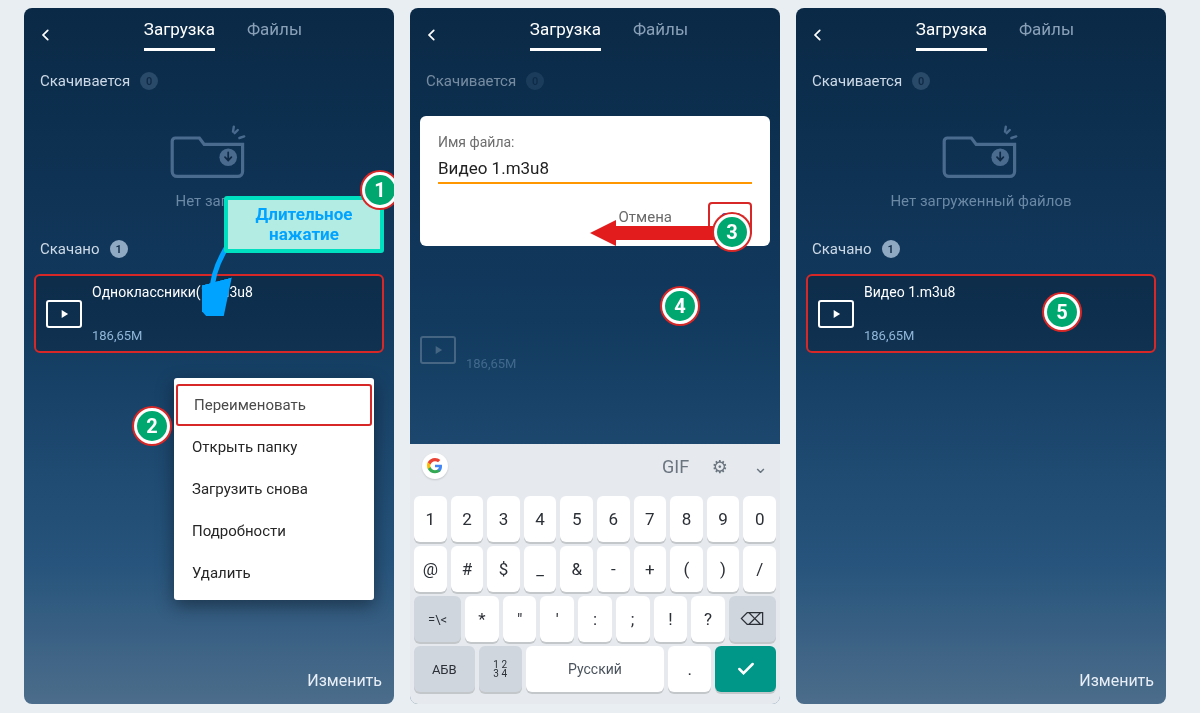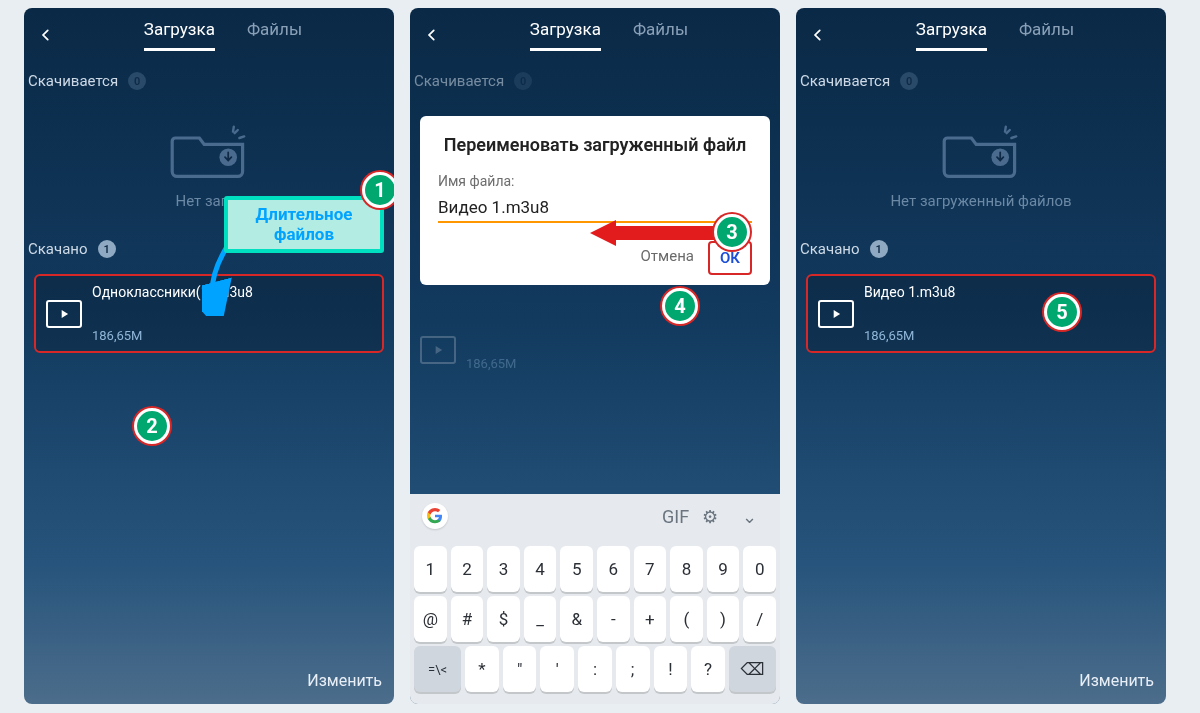--- a/index.html
+++ b/index.html
@@ -31,21 +31,21 @@
     background:linear-gradient(180deg,#0a2946 0%,#123a5f 45%,#27547c 80%,#4c6d8b 100%);
     position:relative;overflow:hidden;color:#fff;flex:0 0 370px;}
   
   .topbar{display:flex;align-items:center;height:54px;padding:0 8px;gap:0;}
   .back-icon{width:28px;height:28px;display:flex;align-items:center;justify-content:center;}
   .back-icon svg{width:14px;height:22px;stroke:#fff;}
   .tabs{flex:1;display:flex;justify-content:center;gap:32px;align-items:center;}
   .tab{font-size:17px;color:var(--tab-grey);padding-bottom:12px;position:relative;}
   .tab.active{color:var(--tab-white);}
   .tab.active::after{content:"";position:absolute;left:0;right:0;bottom:0;height:3px;background:#fff;}
-  .section-row{display:flex;align-items:center;gap:10px;padding:10px 4px;font-size:15px;color:#cdd9e6;}
+  .section-row{display:flex;align-items:center;gap:10px;padding:10px 16px;font-size:15px;color:#cdd9e6;}
   .count-chip{min-width:18px;height:18px;border-radius:9px;background:#2a4a6a;color:#0f2a47;
     display:flex;align-items:center;justify-content:center;font-size:11px;font-weight:600;}
   .count-chip.on{background:#8fa9c2;color:#0d2744;}
   
   .empty{height:130px;display:flex;flex-direction:column;align-items:center;justify-content:center;gap:12px;}
   .folder-icon{width:80px;height:60px;}
   .folder-icon svg{width:100%;height:100%;}
   .empty-text{color:#6b88a5;font-size:15px;}
   
   .file-row{margin:6px 10px;display:flex;align-items:center;gap:10px;padding:8px 10px;border:2px solid transparent;border-radius:6px;}
@@ -69,30 +69,30 @@
   
   .callout{position:absolute;border:4px solid var(--callout-border);background:var(--callout-bg);color:var(--callout-text);
     font-weight:700;font-size:17px;text-align:center;padding:4px 12px;border-radius:3px;line-height:1.2;z-index:20;}
   .callout-arrow{position:absolute;z-index:19;}
   
   .scrim{position:absolute;inset:0;display:flex;flex-direction:column;}
   .dialog{margin:108px 10px 0 10px;background:var(--dialog-bg);color:#222;border-radius:6px;padding:18px 18px 10px 18px;position:relative;z-index:10;}
   .dialog-title{font-size:18px;font-weight:600;text-align:center;margin-bottom:18px;}
   .dialog-label{font-size:14px;color:#6d6d6d;margin-bottom:4px;}
   .dialog-input{font-size:17px;color:#222;border:none;border-bottom:2px solid var(--dialog-underline);padding:4px 0;width:100%;outline:none;background:transparent;}
-  .dialog-actions{display:flex;justify-content:flex-end;gap:4px;margin-top:18px;}
+  .dialog-actions{display:flex;justify-content:flex-end;gap:26px;margin-top:18px;}
   .dlg-btn{font-size:15px;color:#6a6a6a;padding:6px 10px;}
   .dlg-btn.ok{color:#1d4ed8;border:2px solid var(--marker-ring);border-radius:4px;font-weight:600;}
   .behind-row{position:absolute;left:10px;top:320px;display:flex;align-items:center;gap:10px;opacity:.35;}
   
   .big-arrow{position:absolute;z-index:25;}
   
   .suggest{height:44px;background:var(--kbd-bg);display:flex;align-items:center;padding:0 12px;margin-top:auto;}
   .g-icon{width:26px;height:26px;border-radius:50%;background:#fff;display:flex;align-items:center;justify-content:center;margin-right:auto;box-shadow:0 1px 2px rgba(0,0,0,.15);}
-  .sug-icon{width:26px;text-align:left;color:#6b7580;font-size:18px;margin-left:14px;}
+  .sug-icon{width:26px;text-align:right;color:#6b7580;font-size:18px;margin-left:14px;}
   .kbd{background:var(--kbd-bg);padding:4px 4px 8px 4px;}
   .krow{display:flex;gap:4px;margin:4px 0;justify-content:center;}
   .key{flex:1;min-width:0;height:46px;background:var(--kbd-key);border-radius:6px;display:flex;align-items:center;justify-content:center;font-size:17px;color:#2b2f36;box-shadow:0 2px 0 rgba(0,0,0,.15);}
   .key.dark{background:var(--kbd-dark);}
   .key.wide{flex:1.4;}
   .key.space{flex:3.2;font-size:14px;color:#4b545e;}
   .key.go{background:var(--checkmark);color:#fff;}
   .key.small{font-size:13px;}
 </style>
 </head>
@@ -122,21 +122,21 @@
           <path d="M8 20h30l6 8h48v34a6 6 0 0 1-6 6H10a6 6 0 0 1-6-6V24a4 4 0 0 1 4-4z" fill="none" stroke="#4a6b8e" stroke-width="4"></path>
           <circle cx="74" cy="44" r="11" fill="#4a6b8e"></circle>
           <path d="M74 38v10m-4-4 4 4 4-4" stroke="#0f2a47" stroke-width="2.2" fill="none" stroke-linecap="round"></path>
           <path d="M82 14l4-4m2 10l6-2m-14-6l1-6" stroke="#4a6b8e" stroke-width="3" stroke-linecap="round"></path>
         </svg>
     </div>
     <div class="empty-text">Нет загру</div>
   </div>
 
   <div class="callout" style="left:200px;top:188px;width:160px;">
-    <span>Длительное</span><br><span>файлов</span>
+    <span>Длительное</span><br><span>нажатие</span>
   </div>
   <svg class="callout-arrow" style="left:178px;top:230px;" width="36" height="78">
     <defs>
         <marker id="ah1" markerWidth="10" markerHeight="10" refX="5" refY="5" orient="auto">
           <path d="M0 0 10 5 0 10z" fill="#00a3ff"></path>
         </marker>
       </defs>
     <path d="M28 4 Q4 40 12 70" stroke="#00a3ff" stroke-width="5" fill="none" marker-end="url(#ah1)"></path>
   </svg>
   <div class="marker" style="left:338px;top:164px;">1</div>
@@ -151,20 +151,27 @@
       <svg viewBox="0 0 24 24">
           <path d="M8 5v14l11-7z"></path>
         </svg>
     </div>
     <div class="file-meta">
       <div class="file-name">Одноклассники(1).m3u8</div>
       <div class="file-size">186,65M</div>
     </div>
   </div>
 
+  <div class="ctx" style="left:150px;top:370px;">
+    <div class="ctx-item hl">Переименовать</div>
+    <div class="ctx-item">Открыть папку</div>
+    <div class="ctx-item">Загрузить снова</div>
+    <div class="ctx-item">Подробности</div>
+    <div class="ctx-item">Удалить</div>
+  </div>
   <div class="marker" style="left:110px;top:400px;">2</div>
 
   <div class="footer">Изменить</div>
 </div>
 
 <div class="phone">
   <div class="topbar">
     <div class="back-icon">
       <svg viewBox="0 0 24 24" fill="none" stroke-width="3" stroke-linecap="round">
           <path d="M15 4 7 12l8 8"></path>
@@ -185,21 +192,20 @@
     <div class="file-thumb" style="opacity:.6">
         <svg viewBox="0 0 24 24">
           <path d="M8 5v14l11-7z" fill="#fff"></path>
         </svg>
       </div>
     <div class="file-size">186,65M</div>
   </div>
 
   <div class="scrim">
     <div class="dialog">
-      <div class="dialog-title">Переименовать загруженный файл</div>
       <div class="dialog-label">Имя файла:</div>
       <input class="dialog-input" value="Видео 1.m3u8" style="">
       <div class="dialog-actions">
         <div class="dlg-btn">Отмена</div>
         <div class="dlg-btn ok">ОК</div>
       </div>
     </div>
 
     <svg class="big-arrow" style="left:176px;top:210px;" width="130" height="30">
       <path d="M128 15 H22" stroke="var(--arrow-red)" stroke-width="14"></path>
@@ -251,20 +257,31 @@
         <div class="key dark wide small">=\&lt;</div>
         <div class="key">*</div>
         <div class="key">"</div>
         <div class="key">'</div>
         <div class="key">:</div>
         <div class="key">;</div>
         <div class="key">!</div>
         <div class="key">?</div>
         <div class="key dark wide">⌫</div>
       </div>
+      <div class="krow">
+        <div class="key dark wide small">АБВ</div>
+        <div class="key dark small" style="flex-direction:column;line-height:.9;font-size:10px;">1 2<br>3 4</div>
+        <div class="key space">Русский</div>
+        <div class="key">.</div>
+        <div class="key go wide">
+          <svg width="20" height="20" viewBox="0 0 24 24" fill="none" stroke="#fff" stroke-width="3" stroke-linecap="round">
+              <path d="M4 12l5 5L20 6"></path>
+            </svg>
+        </div>
+      </div>
     </div>
   </div>
 </div>
 
 <div class="phone">
   <div class="topbar">
     <div class="back-icon">
       <svg viewBox="0 0 24 24" fill="none" stroke-width="3" stroke-linecap="round">
           <path d="M15 4 7 12l8 8"></path>
         </svg>

